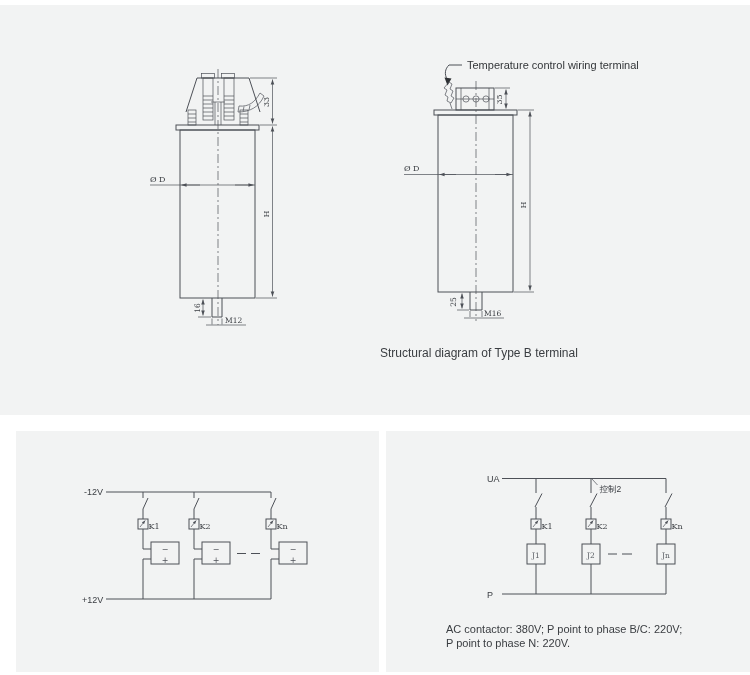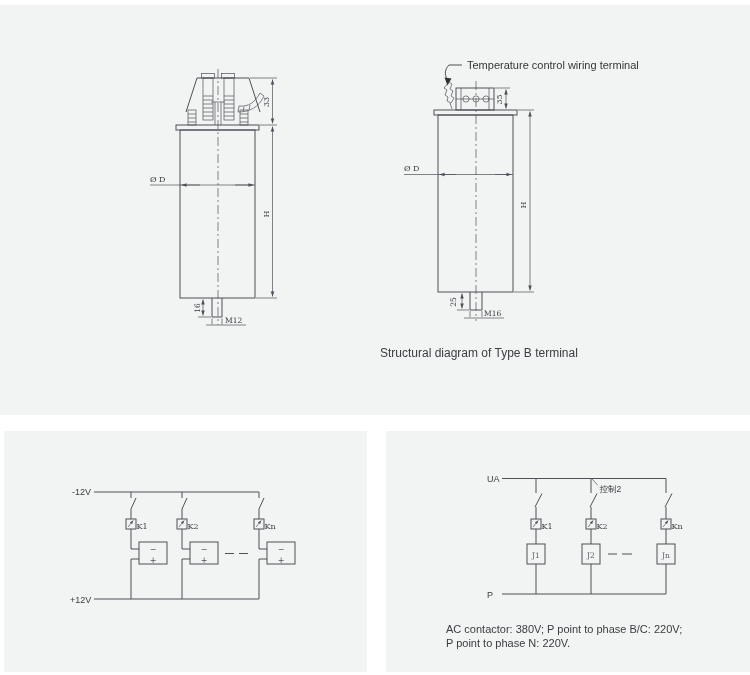--- a/index.html
+++ b/index.html
@@ -2,21 +2,21 @@
 <html><head>
 <meta charset="utf-8">
 <style>
   html,body{margin:0;padding:0;}
   body{
     width:750px;height:675px;position:relative;background:#ffffff;
     font-family:"Liberation Sans",sans-serif;overflow:hidden;
   }
   .panel{position:absolute;background:#f2f3f3;}
   #top-panel{left:0;top:5px;width:750px;height:410px;}
-  #bl-panel{left:4px;top:431px;width:363px;height:241px;}
+  #bl-panel{left:16px;top:431px;width:363px;height:241px;}
   #br-panel{left:386px;top:431px;width:368px;height:241px;}
   svg{display:block;}
   .st{stroke:#4d5057;stroke-width:1;fill:none;}
   .stThin{stroke:#4d5057;stroke-width:.7;fill:none;}
   .cl{stroke:#4d5057;stroke-width:.7;fill:none;stroke-dasharray:9 3 2 3;}
   .boxfill{stroke:#4d5057;stroke-width:1;fill:#f2f3f3;}
   text{fill:#3a3d42;}
   .dim{font:8px "DejaVu Serif",serif;}
   .dimS{font:7.5px "DejaVu Serif",serif;}
   .lbl{font:9px "Liberation Sans",sans-serif;}

